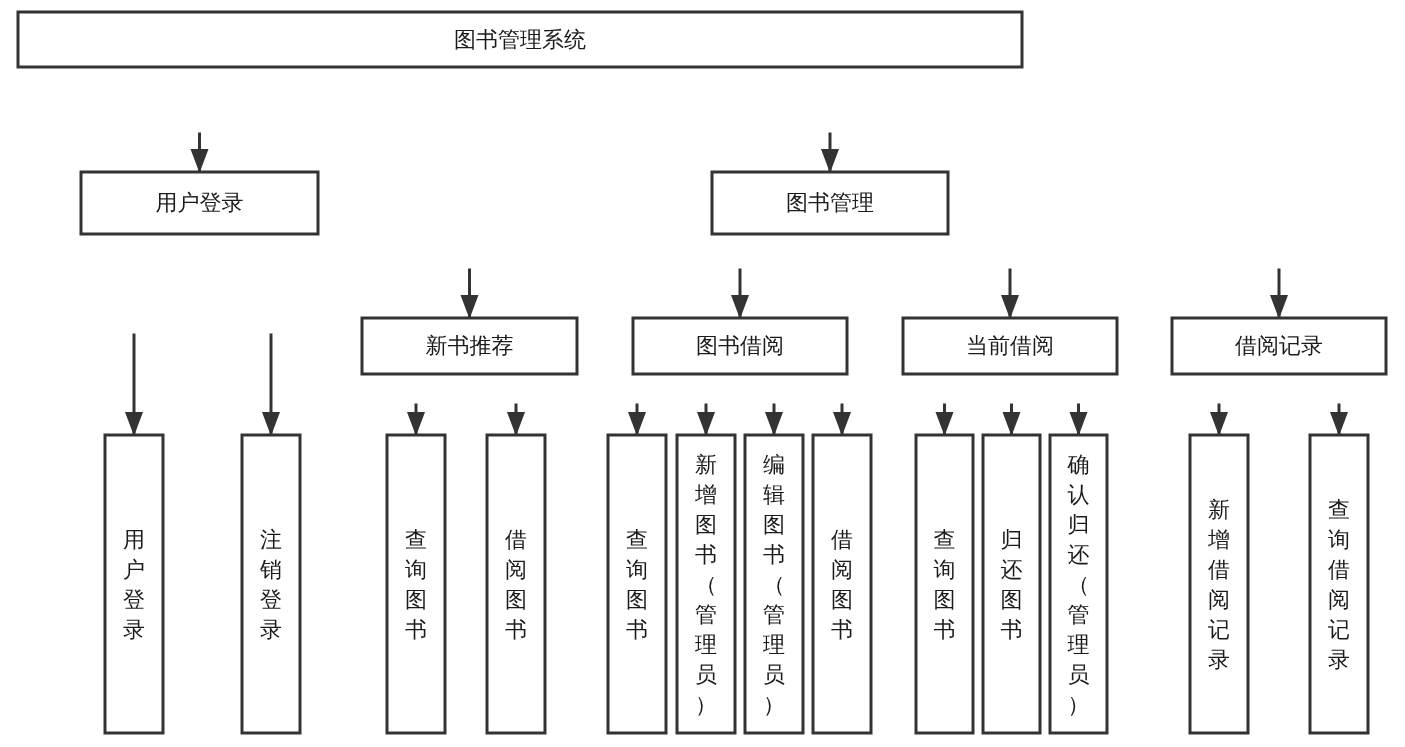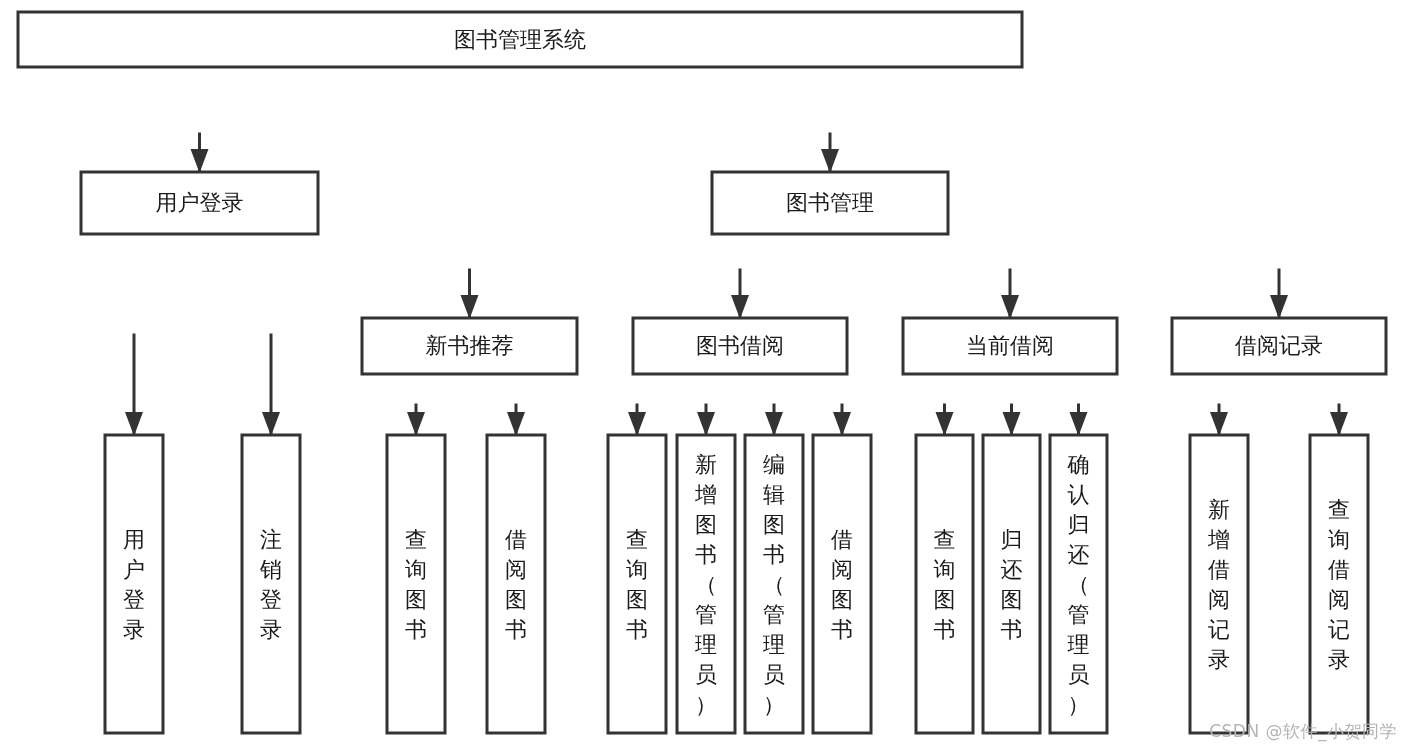--- a/index.html
+++ b/index.html
@@ -212,15 +212,14 @@
           <rect x="1190" y="435" width="58" height="298" class="node-box"></rect>
           <text x="1219" y="517.4" class="node-label-vertical"><tspan x="1219" dy="0">新</tspan><tspan x="1219" dy="30">增</tspan><tspan x="1219" dy="30">借</tspan><tspan x="1219" dy="30">阅</tspan><tspan x="1219" dy="30">记</tspan><tspan x="1219" dy="30">录</tspan></text>
         </g>
         <g>
           <rect x="1310" y="435" width="58" height="298" class="node-box"></rect>
           <text x="1339" y="517.4" class="node-label-vertical"><tspan x="1339" dy="0">查</tspan><tspan x="1339" dy="30">询</tspan><tspan x="1339" dy="30">借</tspan><tspan x="1339" dy="30">阅</tspan><tspan x="1339" dy="30">记</tspan><tspan x="1339" dy="30">录</tspan></text>
         </g>
       </g>
   </svg>
 
-  <div class="watermark">CSDN @软件_小贺同学</div>
 
 </div>
 
 </body></html>

